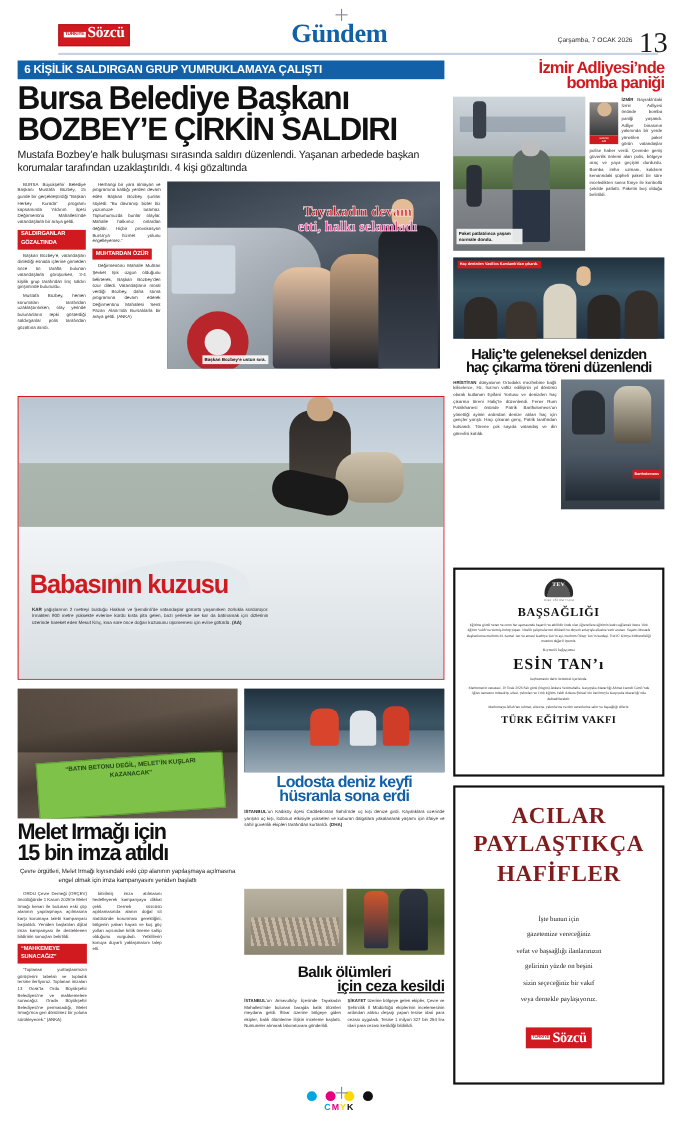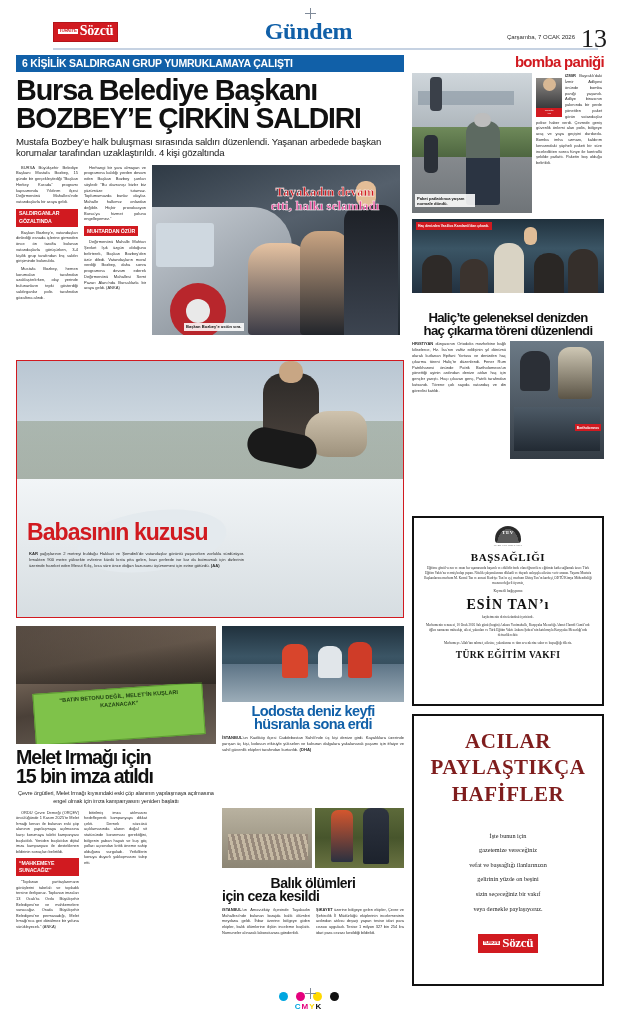--- a/index.html
+++ b/index.html
@@ -264,34 +264,35 @@
     <div style="display:flex;gap:3px;">
       <div class="photo" style="width:90px;height:60px;background:linear-gradient(#b9b2a0,#8c8574);">
         <div style="position:absolute;left:6px;top:26px;width:80px;height:26px;background:repeating-linear-gradient(76deg,#c9bca6 0 3px,#97887a 3px 6px);opacity:.9;"></div>
       </div>
       <div class="photo t-field" style="width:89px;height:60px;">
         <div style="position:absolute;left:16px;top:2px;width:22px;height:52px;background:linear-gradient(#d4562e,#2b3140);border-radius:7px 7px 2px 2px;"></div>
         <div style="position:absolute;left:48px;top:0px;width:26px;height:56px;background:linear-gradient(#2e3440,#1c222c);border-radius:8px 8px 2px 2px;"></div>
       </div>
     </div>
     <div class="head-black" style="font-size:14px;margin-top:9px;text-align:center;letter-spacing:-0.5px;transform:none;">Balık ölümleri</div>
-    <div class="head-black" style="font-size:14px;text-align:left;letter-spacing:-0.5px;transform:none;">için ceza kesildi</div>
+    <div class="head-black" style="font-size:14px;text-align:right;letter-spacing:-0.5px;transform:none;text-decoration:underline;">için ceza kesildi</div>
     <div style="display:flex;gap:6px;margin-top:4px;">
       <div style="width:88px;font-size:3.95px;line-height:1.48;color:#2c2c2c;text-align:justify;">
         <b>İSTANBUL</b><span>’un Arnavutköy ilçesinde Tayakadın Mahallesi’nde bulunan barajda balık ölümleri meydana geldi. İhbar üzerine bölgeye giden ekipler, balık ölümlerine ilişkin inceleme başlattı. Numuneler alınarak laboratuvara gönderildi.</span>
       </div>
       <div style="width:88px;font-size:3.95px;line-height:1.48;color:#2c2c2c;text-align:justify;">
         <b>ŞİKAYET</b> <span>üzerine bölgeye gelen ekipler, Çevre ve Şehircilik İl Müdürlüğü ekiplerinin incelemesinin ardından atıksu deşarjı yapan tesise idari para cezası uyguladı. Tesise 1 milyon 327 bin 254 lira idari para cezası kesildiği bildirildi.</span>
       </div>
     </div>
   </div>
 
   <div id="rail">
 
     <div>
+      <div class="rail-head-red" style="font-size:15px;">İzmir Adliyesi’nde</div>
       <div class="rail-head-red" style="font-size:15px;">bomba paniği</div>
 
       <div style="position:relative;display:flex;gap:4px;margin-top:4px;">
         <div class="photo t-street" style="width:120px;height:140px;">
           <div style="position:absolute;left:0;top:0;width:120px;height:56px;background:linear-gradient(#cfd6db,#aeb6bc);"></div>
           <div style="position:absolute;left:6px;top:18px;width:96px;height:14px;background:#8e9ba6;opacity:.7;"></div>
           <div style="position:absolute;left:18px;top:4px;width:12px;height:34px;background:#3a4049;border-radius:4px;"></div>
           <div style="position:absolute;left:0;top:54px;width:120px;height:30px;background:linear-gradient(#6f8a5a,#4e6640);"></div>
           <div style="position:absolute;left:12px;top:62px;width:14px;height:38px;background:#2b3038;border-radius:5px;"></div>
           <div style="position:absolute;left:54px;top:48px;width:34px;height:84px;background:linear-gradient(#5d6a61 0 44%,#2b3442 44%);border-radius:12px 12px 3px 3px;"></div>
@@ -317,21 +318,21 @@
     <div style="margin-top:6px;">
       <div class="photo t-sea" style="width:192px;height:74px;">
         <div class="cap cap-red" style="left:4px;top:3px;width:76px;font-size:3.4px;">Haç denizden Vasilios Kamlamlı'dan çıkardı.</div>
         <div style="position:absolute;left:10px;top:36px;width:30px;height:38px;background:#2e2a28;border-radius:14px 14px 0 0;"></div>
         <div style="position:absolute;left:48px;top:40px;width:28px;height:34px;background:#3b332e;border-radius:13px 13px 0 0;"></div>
         <div style="position:absolute;left:82px;top:24px;width:30px;height:50px;background:#d9d3c4;border-radius:14px 14px 0 0;"></div>
         <div style="position:absolute;left:122px;top:34px;width:30px;height:40px;background:#2a2725;border-radius:14px 14px 0 0;"></div>
         <div style="position:absolute;left:156px;top:30px;width:30px;height:44px;background:#352f2b;border-radius:14px 14px 0 0;"></div>
         <div style="position:absolute;left:112px;top:8px;width:13px;height:18px;background:#e0bd97;border-radius:6px;"></div>
       </div>
-      <div class="rail-head-black" style="font-size:13.2px;margin-top:19px;text-align:center;">Haliç’te geleneksel denizden</div>
+      <div class="rail-head-black" style="font-size:13.2px;margin-top:8px;text-align:center;">Haliç’te geleneksel denizden</div>
       <div class="rail-head-black" style="font-size:13.2px;text-align:center;">haç çıkarma töreni düzenlendi</div>
 
       <div style="display:flex;gap:4px;margin-top:4px;">
         <div style="width:94px;" class="rail-body">
           <b>HRİSTİYAN</b>
           <span>dünyasının Ortodoks mezhebine bağlı kiliselerce, Hz. İsa’nın vaftiz edilişinin yıl dönümü olarak kutlanan Epifani Yortusu ve denizden haç çıkarma töreni Haliç’te düzenlendi. Fener Rum Patrikhanesi önünde Patrik Bartholomeos’un yönettiği ayinin ardından denize atılan haç için gençler yarıştı. Haçı çıkaran genç, Patrik tarafından kutsandı. Törene çok sayıda vatandaş ve din görevlisi katıldı.</span>
         </div>
         <div class="photo" style="width:94px;height:118px;background:linear-gradient(#6c7a86,#343c45);">
           <div style="position:absolute;left:10px;top:10px;width:30px;height:40px;background:#2b2f36;border-radius:12px 12px 4px 4px;"></div>
           <div style="position:absolute;left:48px;top:6px;width:34px;height:52px;background:linear-gradient(#cfc8b5,#5b5446);border-radius:12px 12px 4px 4px;"></div>

